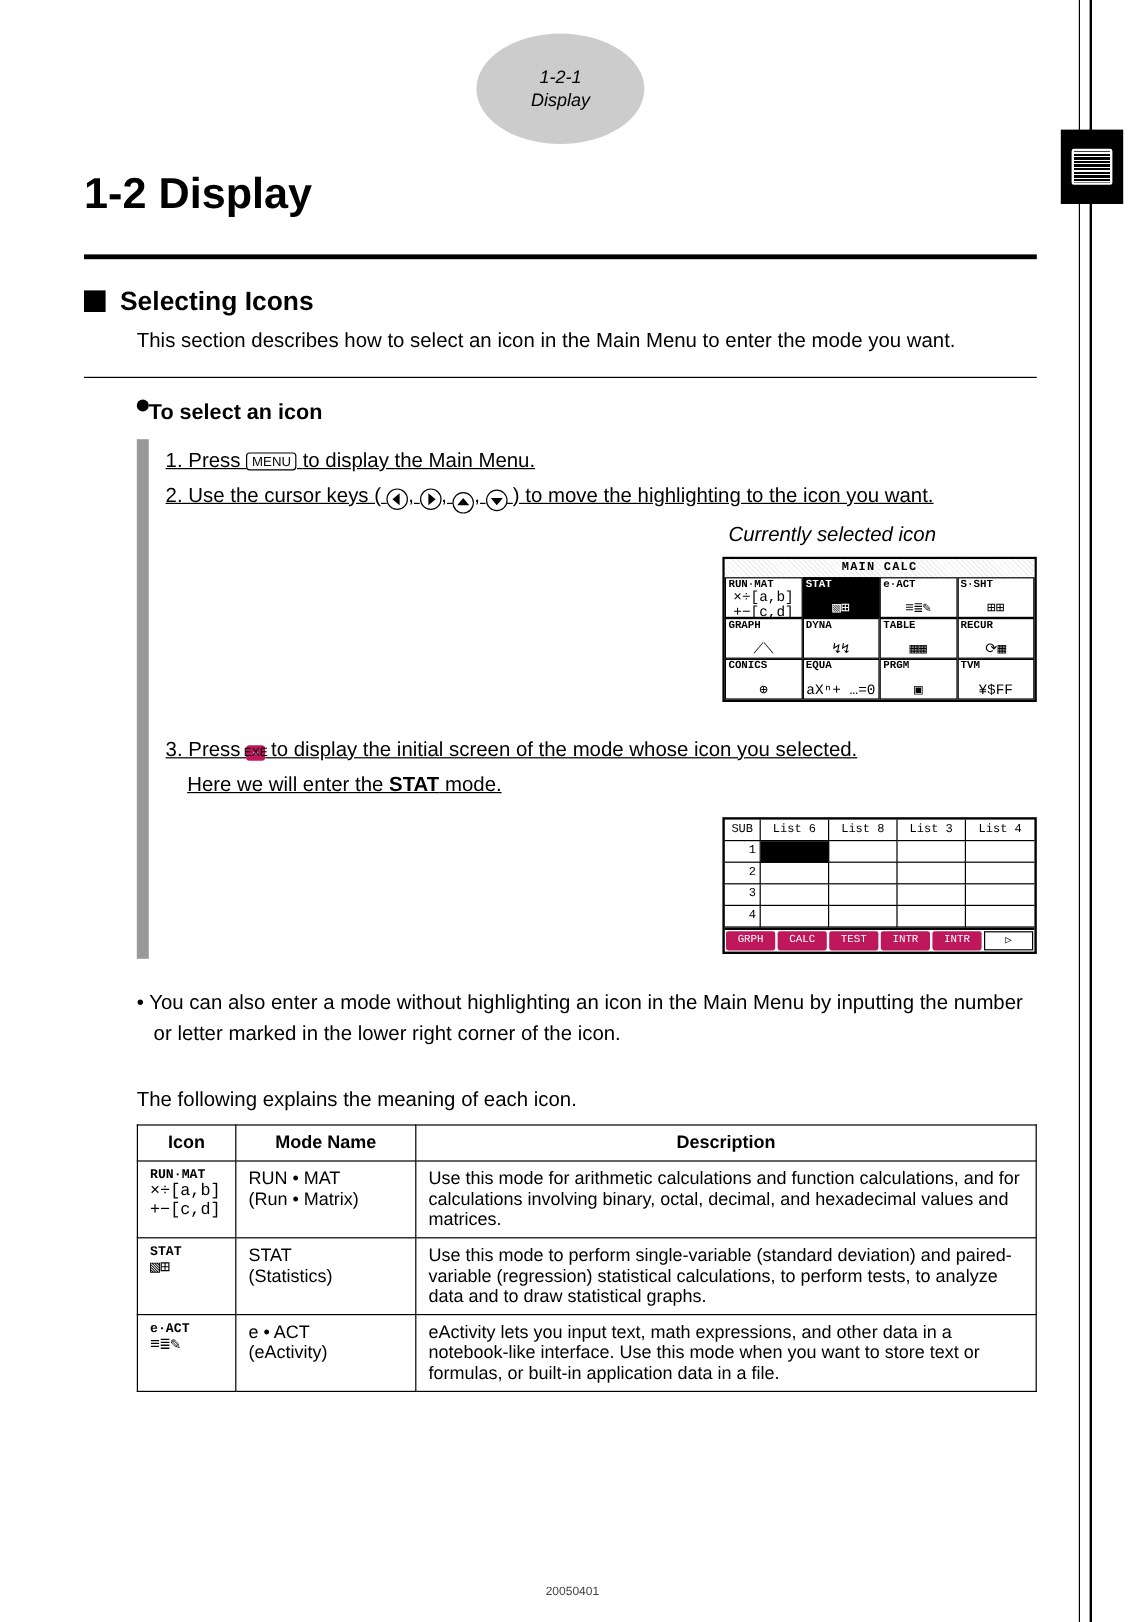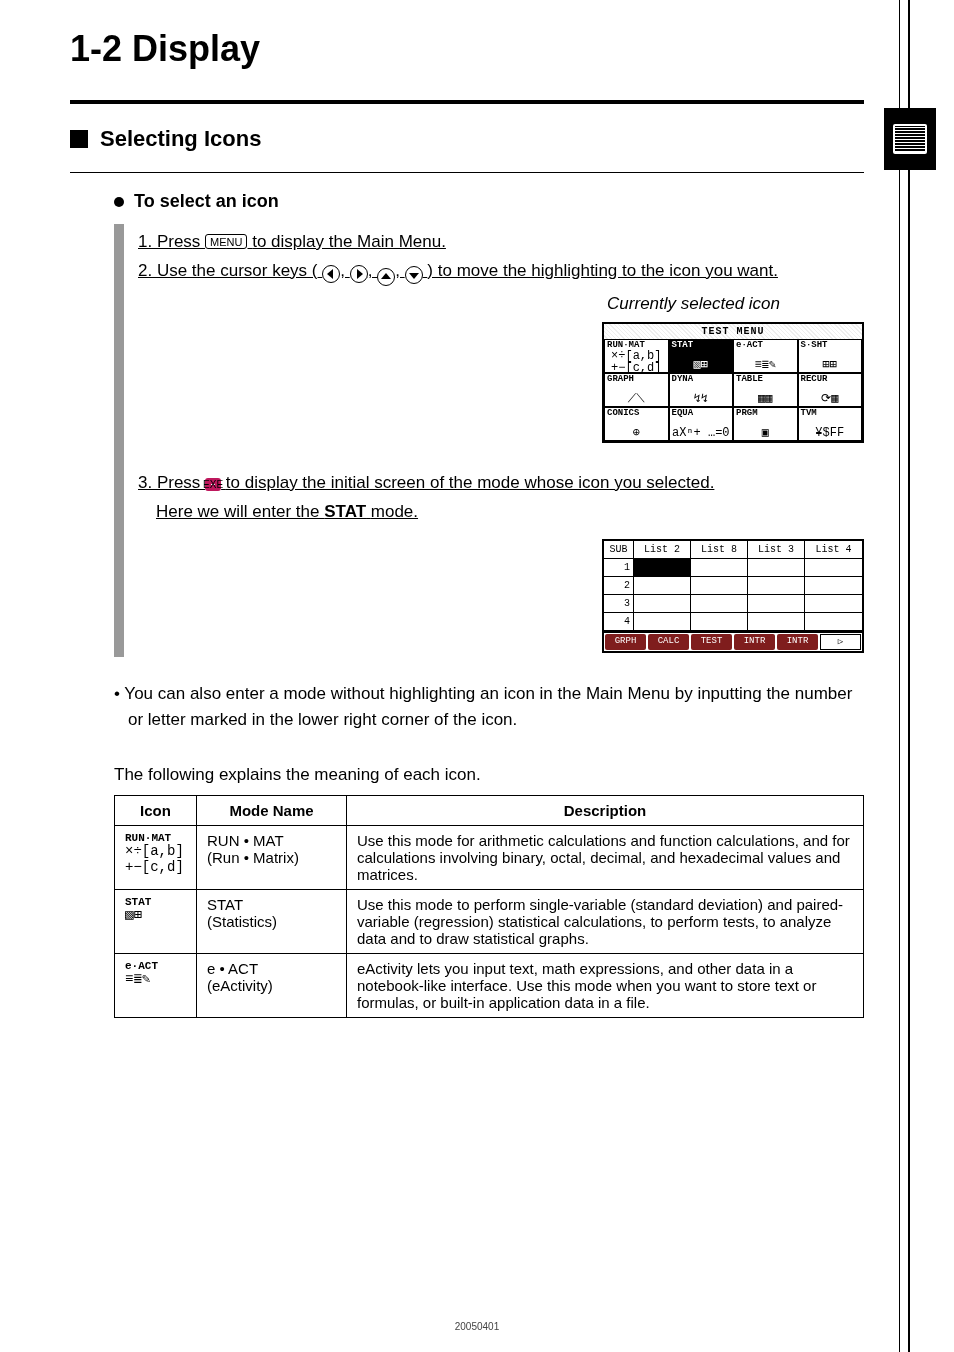--- a/index.html
+++ b/index.html
@@ -93,22 +93,21 @@
     font-size: 22px;
     font-weight: bold;
   }
   .intro {
     font-size: 17px;
     margin-left: 44px;
     margin-bottom: 8px;
   }
   .bullet-head {
     display: flex;
-    align-items: center;
-    gap: 10px;
+    gap: 0;
     padding-left: 44px;
     margin-bottom: 12px;
   }
   .round-bullet {
     width: 10px;
     height: 10px;
     background: #000;
     border-radius: 50%;
   }
   .bullet-head .bh-text {
@@ -238,21 +237,21 @@
     display: grid;
     grid-template-columns: repeat(6, 1fr);
     border-top: 2px solid #000;
   }
   .stat-softkeys > div {
     height: 16px;
     font-size: 9px;
     text-align: center;
     line-height: 14px;
   }
-  .sk-inv { background:#7f1d1d; color:#fff; border-radius:2px; margin:1px; }
+  .sk-inv { background:#be185d; color:#fff; border-radius:2px; margin:1px; }
   .sk-box { border:1px solid #000; margin:1px; }
   .note {
     font-size: 17px;
     line-height: 1.55;
     padding-left: 44px;
     text-indent: -14px;
     margin-left: 14px;
     margin-bottom: 32px;
   }
   .lead-para {
@@ -297,29 +296,34 @@
 <body>
 
 <div class="vrule-outer"></div>
 <div class="vrule-inner"></div>
 <div class="side-badge">
   <div class="side-badge-inner"></div>
 </div>
 
 <div class="page">
 
+  <div class="header-badge">
+    <span>1-2-1</span>
+    <span>Display</span>
+  </div>
 
   <h1>1-2  Display</h1>
 
   <div class="hr-thick"></div>
 
   <div class="section-head">
     <span class="black-sq"></span>
     <span class="sh-text">Selecting Icons</span>
   </div>
+  <p class="intro">This section describes how to select an icon in the Main Menu to enter the mode you want.</p>
 
   <div class="hr-thin"></div>
 
   <div class="bullet-head">
     <span class="round-bullet"></span>
     <span class="bh-text">To select an icon</span>
   </div>
 
   <div class="steps-block">
     <p>
@@ -340,21 +344,21 @@
         </span><span>, </span>
       <span class="circle-key">
           <span class="ck-arrow ck-down"></span>
         </span>
       <span>) to move the highlighting to the icon you want.</span>
     </p>
 
     <div class="figure-caption">Currently selected icon</div>
 
     <div class="calc-screen">
-      <div class="menu-title">TEST  MENU</div>
+      <div class="menu-title">MAIN  CALC</div>
       <div class="menu-grid" id="menu-grid">
           <div class="menu-cell">
             <span class="mc-label">RUN·MAT</span>
             <span class="mc-glyph">×÷[a,b]
 +−[c,d]</span>
           </div>
           <div class="menu-cell selected">
             <span class="mc-label">STAT</span>
             <span class="mc-glyph">▧⊞</span>
           </div>
@@ -409,21 +413,21 @@
     </p>
     <p style="padding-left:18px;">
       <span>Here we will enter the </span>
       <b>STAT</b>
       <span> mode.</span>
     </p>
 
     <div class="stat-screen">
       <div class="stat-head" id="stat-head">
           <div>SUB</div>
-          <div>List 2</div>
+          <div>List 6</div>
           <div>List 8</div>
           <div>List 3</div>
           <div>List 4</div>
         </div>
       <div id="stat-body">
           <div class="stat-row">
             <div>1</div>
             <div class="stat-sel"></div>
             <div></div>
             <div></div>

